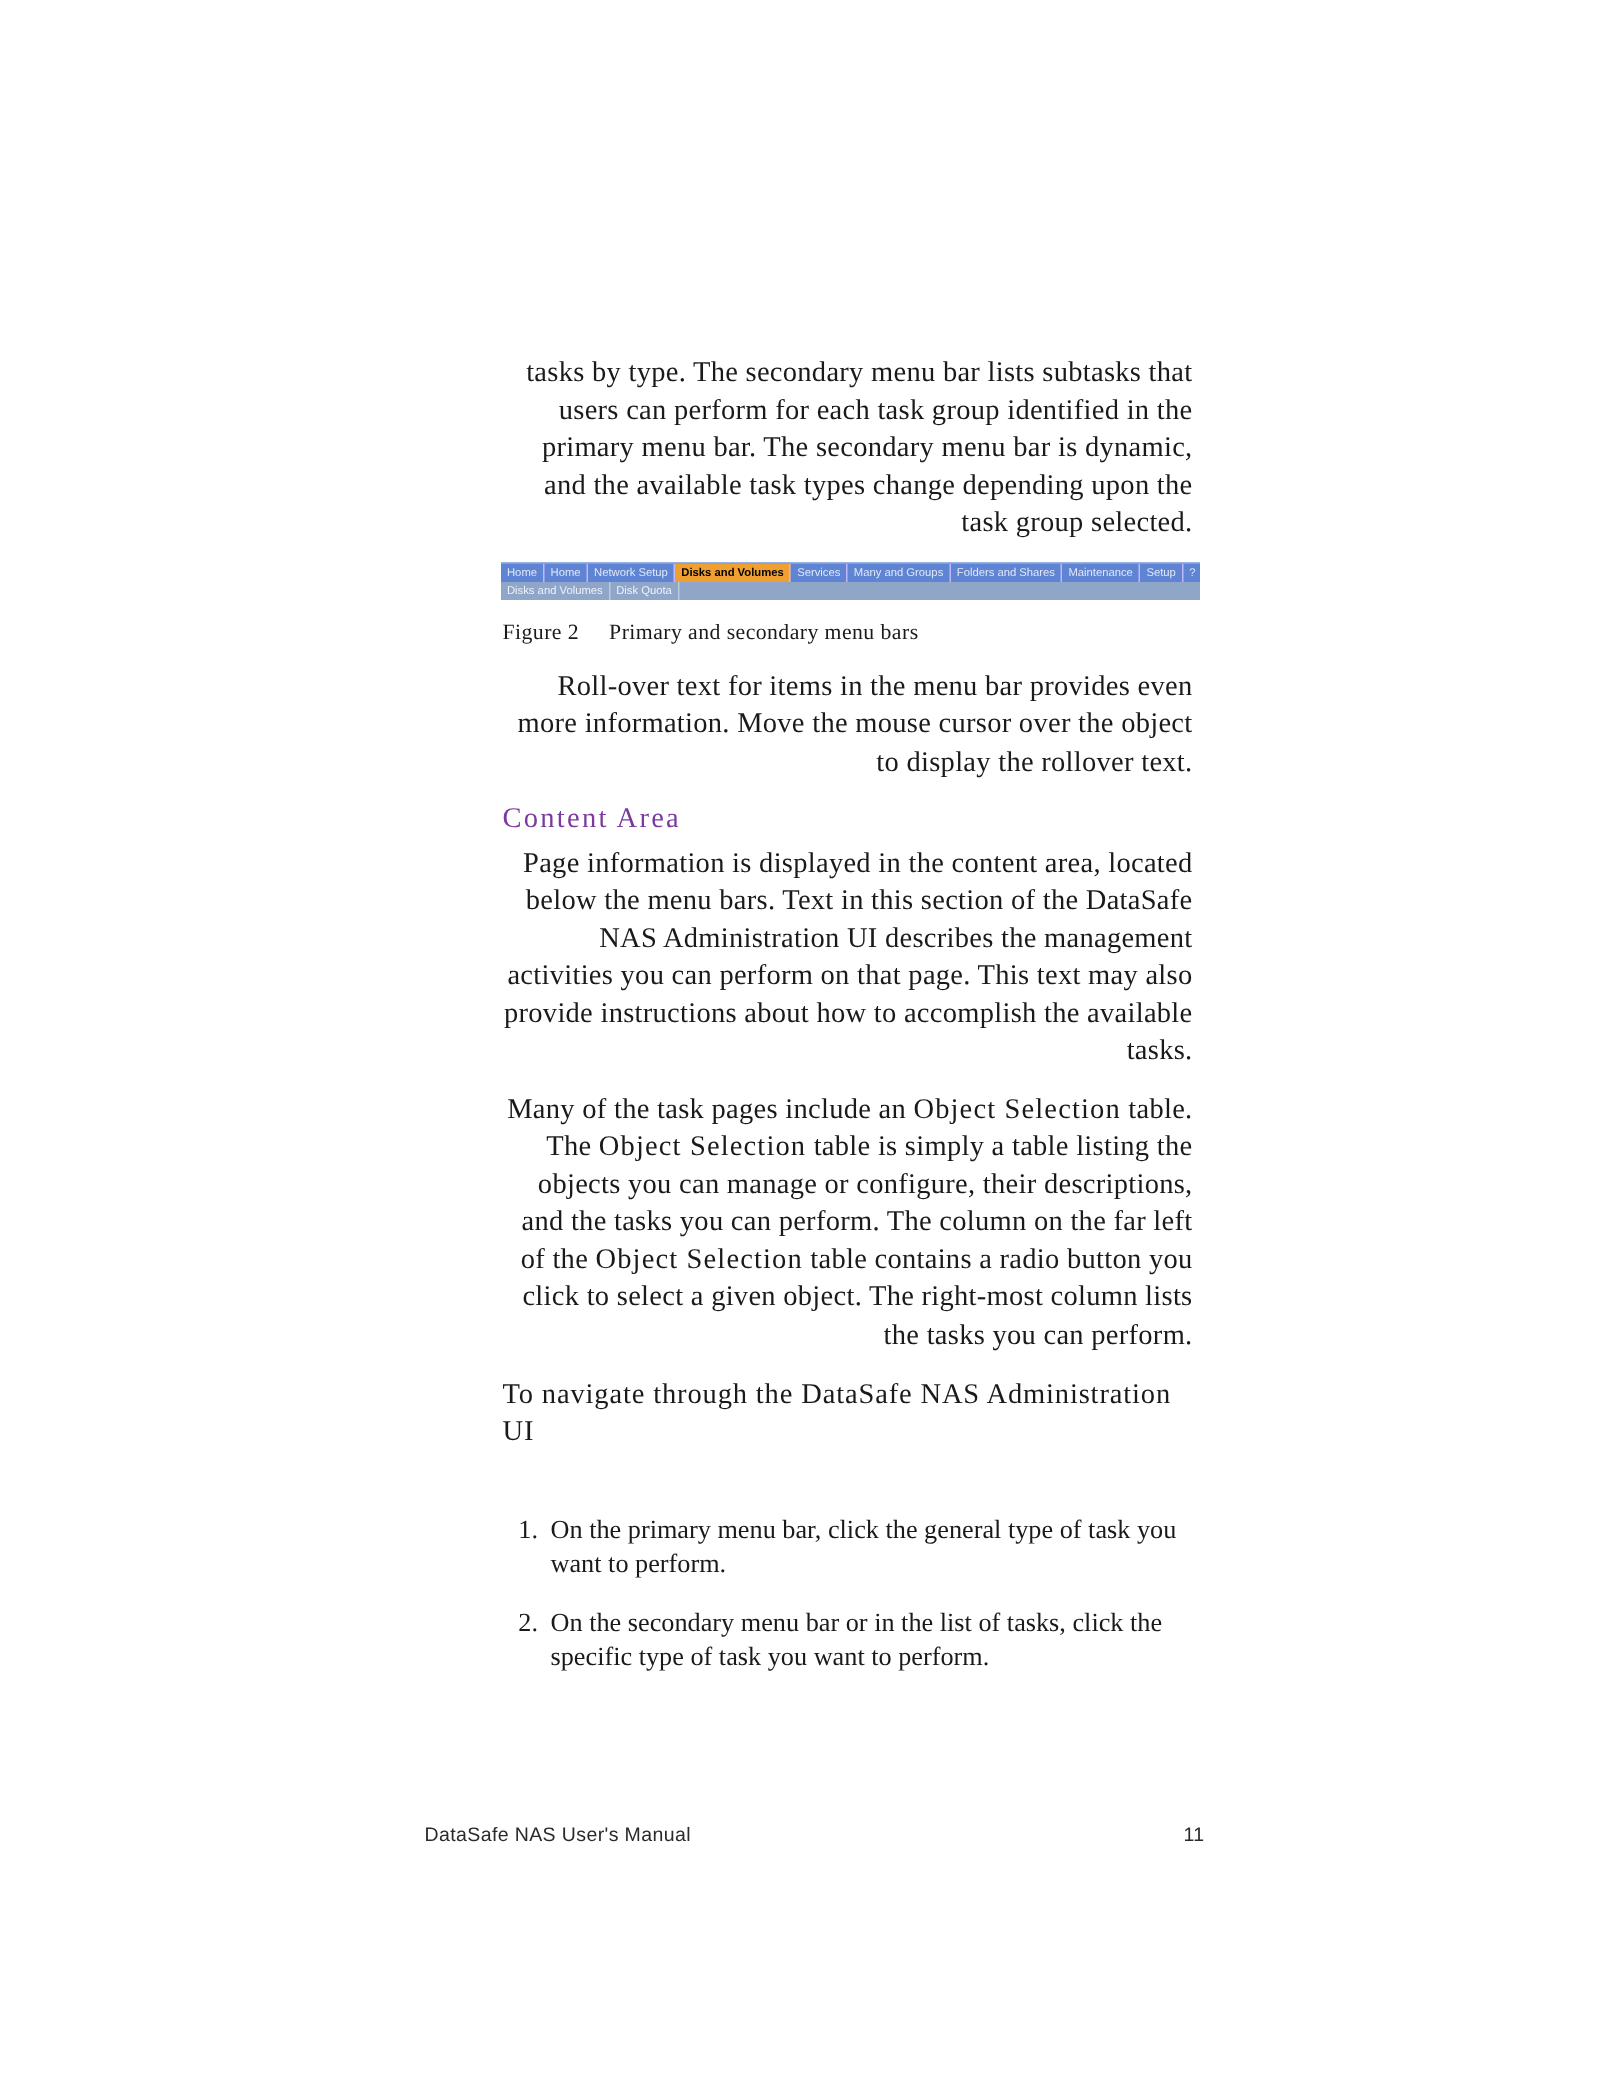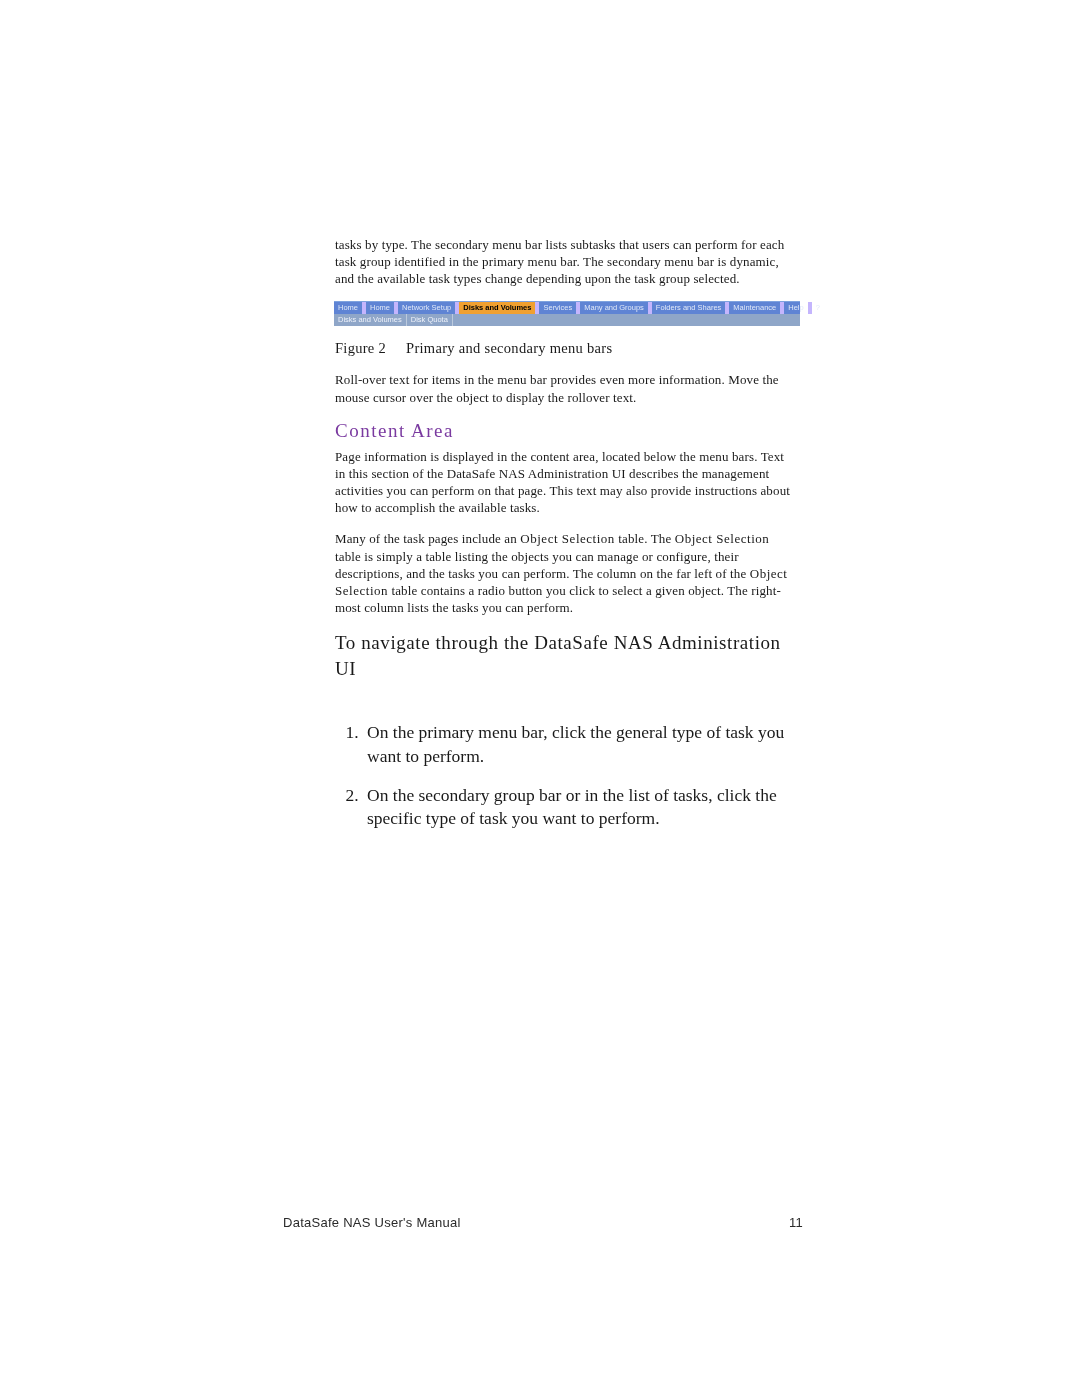--- a/index.html
+++ b/index.html
@@ -16,24 +16,25 @@
     position: relative;
     box-sizing: border-box;
   }
   .content {
     position: absolute;
     left: 335px;
     top: 236px;
     width: 460px;
   }
   .para {
-    font-size: 13px;
+    font-size: 19px;
     line-height: 1.32;
     margin: 0 0 14px 0;
     letter-spacing: 0.01em;
+    text-align: right;
   }
   .caption {
     font-size: 14.5px;
     margin: 14px 0 14px 0;
     letter-spacing: 0.02em;
   }
   .fig-num {
     margin-right: 20px;
   }
   .section-head {
@@ -70,21 +71,21 @@
     font-size: 7.5px;
     font-family: Arial, Helvetica, sans-serif;
     background: #5f84d4;
     height: 12px;
     line-height: 12px;
     color: #e0e8f8;
     border-top: 1px solid #7ea2de;
   }
   .menubar-top .mi {
     padding: 0 4px;
-    border-right: 4px solid #c4b5fd;
+    border-right: 1px solid #c4b5fd;
     white-space: nowrap;
   }
   .menubar-top .mi.active {
     background: #f0a030;
     color: #000;
     font-weight: bold;
   }
   .menubar-top .mi.last {
     border-right: none;
     flex: 0 0 auto;
@@ -128,21 +129,21 @@
     <div class="menubar-figure">
       <div class="menubar-top" id="primary-menu">
           <span class="mi">Home</span>
           <span class="mi">Home</span>
           <span class="mi">Network Setup</span>
           <span class="mi active">Disks and Volumes</span>
           <span class="mi">Services</span>
           <span class="mi">Many and Groups</span>
           <span class="mi">Folders and Shares</span>
           <span class="mi">Maintenance</span>
-          <span class="mi">Help</span>
+          <span class="mi">Setup</span>
           <span class="mi last">?</span>
         </div>
       <div class="menubar-bot" id="secondary-menu">
           <span class="mi">Disks and Volumes</span>
           <span class="mi">Disk Quota</span>
         </div>
     </div>
 
     <p class="caption">
       <span class="fig-num">Figure 2</span><span>Primary and secondary menu bars</span>
@@ -155,21 +156,21 @@
     <p class="para">Page information is displayed in the content area, located below the menu bars. Text in this section of the DataSafe NAS Administration UI describes the management activities you can perform on that page. This text may also provide instructions about how to accomplish the available tasks.</p>
 
     <p class="para">
       <span>Many of the task pages include an </span><span style="letter-spacing:0.04em">Object Selection</span><span> table. The </span><span style="letter-spacing:0.04em">Object Selection</span><span> table is simply a table listing the objects you can manage or configure, their descriptions, and the tasks you can perform. The column on the far left of the </span><span style="letter-spacing:0.04em">Object Selection</span><span> table contains a radio button you click to select a given object. The right-most column lists the tasks you can perform.</span>
     </p>
 
     <p class="subhead">To navigate through the DataSafe NAS Administration UI</p>
 
     <ol class="steps" id="steps-list">
         <li>On the primary menu bar, click the general type of task you want to perform.</li>
-        <li>On the secondary group bar or in the list of tasks, click the specific type of task you want to perform.</li>
+        <li>On the secondary menu bar or in the list of tasks, click the specific type of task you want to perform.</li>
       </ol>
 
   </div>
 
   <div class="footer">
     <span>DataSafe NAS User's Manual</span>
     <span>11</span>
   </div>
 </div>
 

